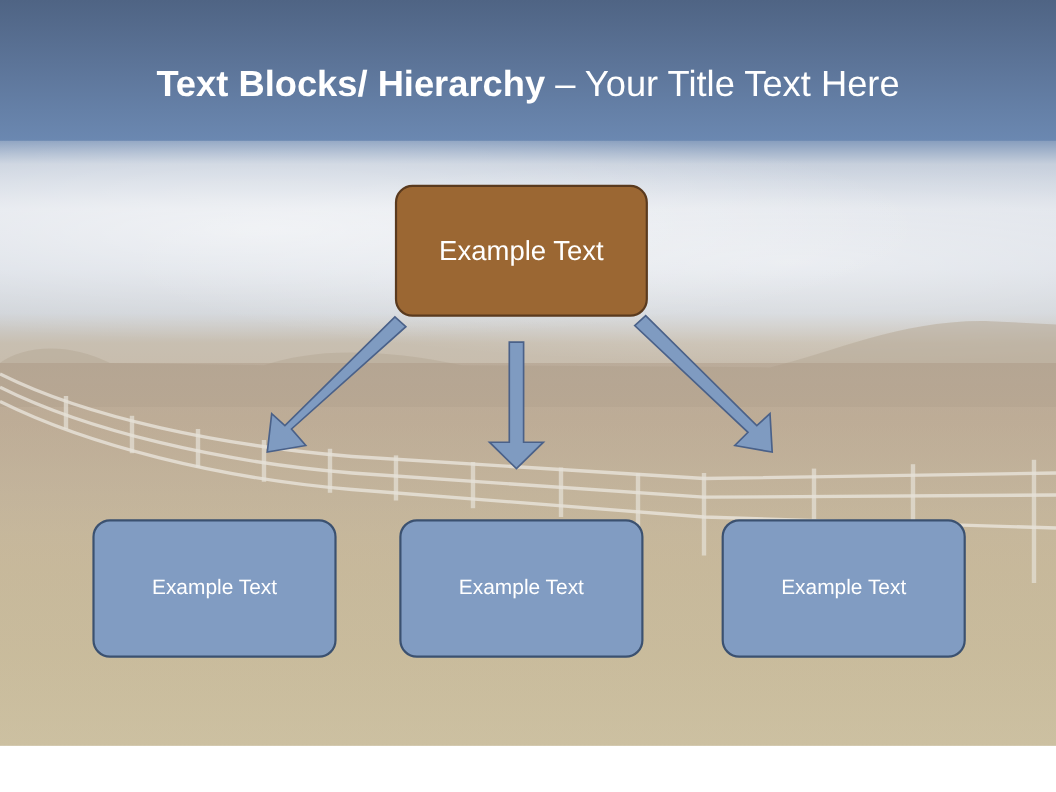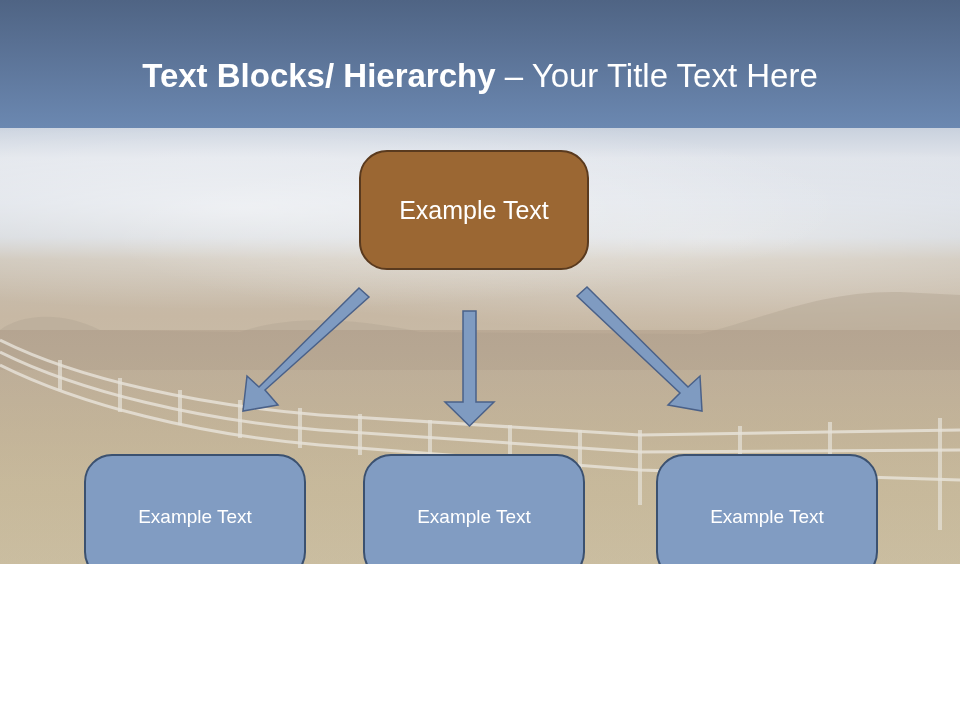--- a/index.html
+++ b/index.html
@@ -1,33 +1,33 @@
 <!DOCTYPE html>
 <html><head>
 <meta charset="utf-8">
 <style>
   html, body { margin: 0; padding: 0; }
   body { width: 960px; height: 720px; overflow: hidden; font-family: "Liberation Sans", sans-serif; }
-  .slide { position: relative; width: 960px; height: 564px; overflow: hidden;
+  .slide { position: relative; width: 960px; height: 678px; overflow: hidden;
     background: linear-gradient(180deg, #4e6485 0%, #5d7599 8%, #6a87b0 17%, #8aa0bf 19%, #c6cfdc 22%, #dfe3ea 28%, #d8dde5 36%, #cfd3d8 42%, #c8bfb1 46%, #c7b8a4 56%, #c9bda8 66%, #cbbfa5 76%, #ccc1a6 88%, #cfc5ad 100%); }
   .header-band { position: absolute; left: 0; top: 0; width: 960px; height: 128px;
     background: linear-gradient(180deg, #4f6484 0%, #5c7498 45%, #6b88b1 100%); }
   .sky-haze { position: absolute; left: 0; top: 128px; width: 960px; height: 200px;
     background: radial-gradient(ellipse at 25% 40%, rgba(255,255,255,0.55), rgba(255,255,255,0) 60%),
                 radial-gradient(ellipse at 75% 55%, rgba(255,255,255,0.45), rgba(255,255,255,0) 60%); }
   .hills { position: absolute; left: 0; top: 290px; width: 960px; height: 80px; }
   .field { position: absolute; left: 0; top: 330px; width: 960px; height: 390px;
     background: linear-gradient(180deg, rgba(170,150,130,0.45) 0%, rgba(190,170,135,0.35) 40%, rgba(200,185,140,0.35) 100%); }
   .fence { position: absolute; left: 0; top: 330px; width: 960px; height: 220px; }
   .title { position: absolute; left: 0; top: 52px; width: 960px; text-align: center; color: #ffffff;
     font-size: 33px; line-height: 48px; white-space: nowrap; }
   .title .bold { font-weight: bold; }
   .title .light { font-weight: normal; }
   .box { position: absolute; box-sizing: border-box; display: flex; align-items: center; justify-content: center;
-    color: #ffffff; border-radius: 28px; }
+    color: #ffffff; border-radius: 16px; margin-top: 18px; }
   .box.top { left: 359px; top: 150px; width: 230px; height: 120px; background: #9b6733; border: 2.5px solid #5a3a1e;
     font-size: 25px; }
   .box.child { width: 222px; height: 126px; top: 454px; background: #819cc2; border: 2.5px solid #3b5170;
     font-size: 19px; }
   .arrows { position: absolute; left: 0; top: 0; width: 960px; height: 720px; pointer-events: none; }
   .arrows polygon { pointer-events: auto; }
 </style>
 </head>
 <body>
 

